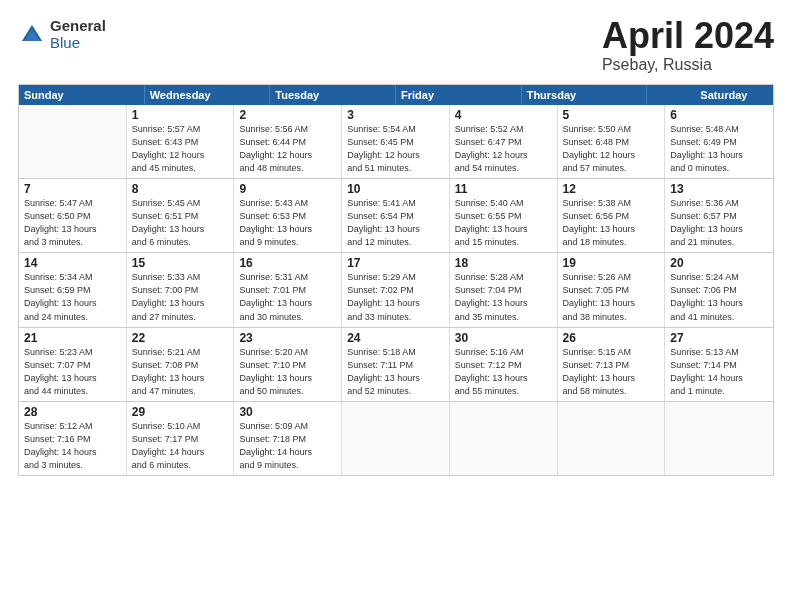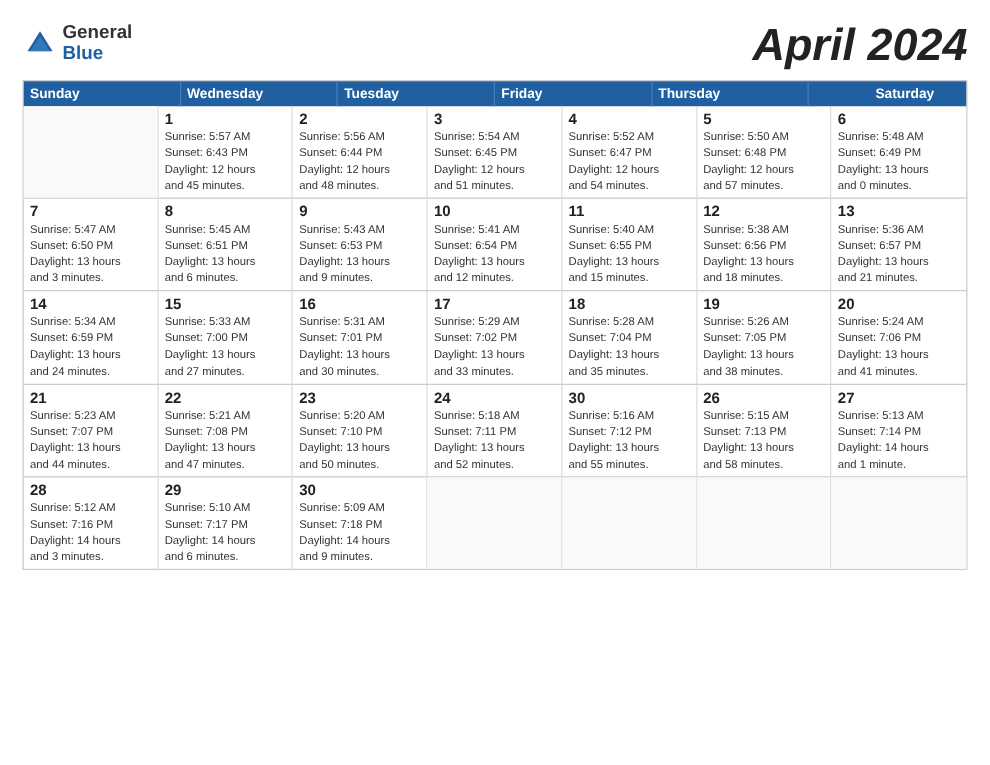--- a/index.html
+++ b/index.html
@@ -33,29 +33,28 @@
       flex-direction: column;
       line-height: 1.1;
     }
     .logo-general {
       font-size: 15px;
       font-weight: bold;
       color: #333;
     }
     .logo-blue {
       font-size: 15px;
-      font-weight: bold;
+      font-weight: normal;
       color: #2060a0;
     }
     .logo-icon {
       width: 28px;
       height: 28px;
     }
     .title-block {
-      font-style: italic;
     }
     .title-month {
       font-size: 36px;
       font-weight: bold;
       color: #222;
       line-height: 1;
     }
     .title-location {
       font-size: 16px;
       color: #444;
@@ -125,20 +124,21 @@
         <polygon points="14,4 24,20 4,20" fill="#2060a0"></polygon>
         <polygon points="14,8 22,20 6,20" fill="#4090d0" opacity="0.5"></polygon>
       </svg>
       <div class="logo-text">
         <span class="logo-general">General</span>
         <span class="logo-blue">Blue</span>
       </div>
     </div>
     <div class="title-block">
       <div class="title-month">April 2024</div>
+      <div class="title-location">Psebay, Russia</div>
     </div>
   </div>
 
   <div class="calendar">
     <div class="cal-header">
     <div class="cal-header-cell">Sunday</div>
         <div class="cal-header-cell">Wednesday</div>
         <div class="cal-header-cell">Tuesday</div>
         <div class="cal-header-cell">Friday</div>
         <div class="cal-header-cell">Thursday</div>

